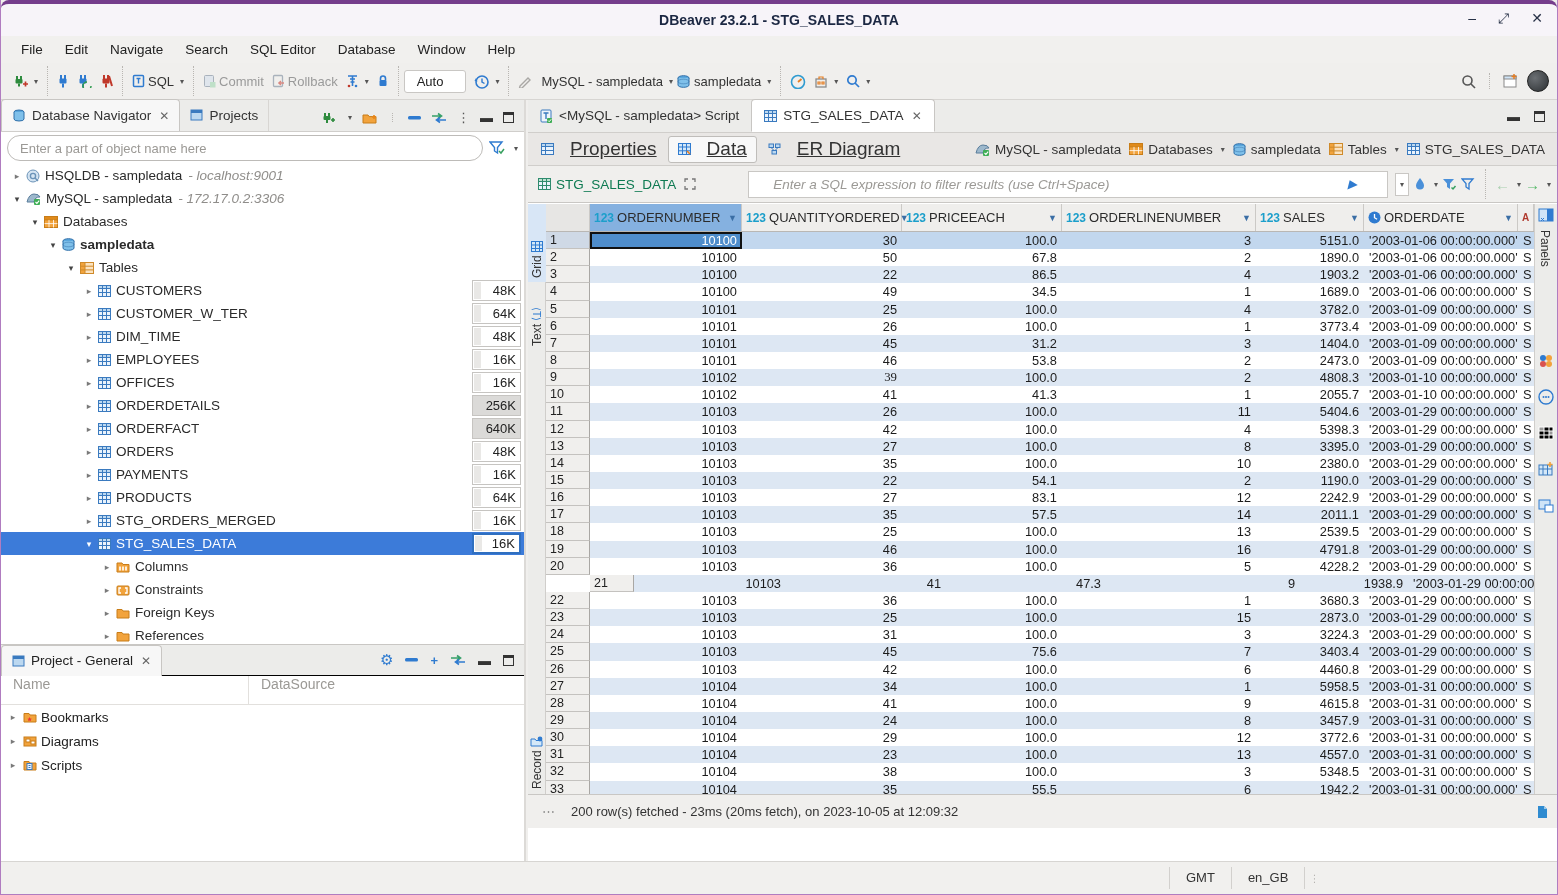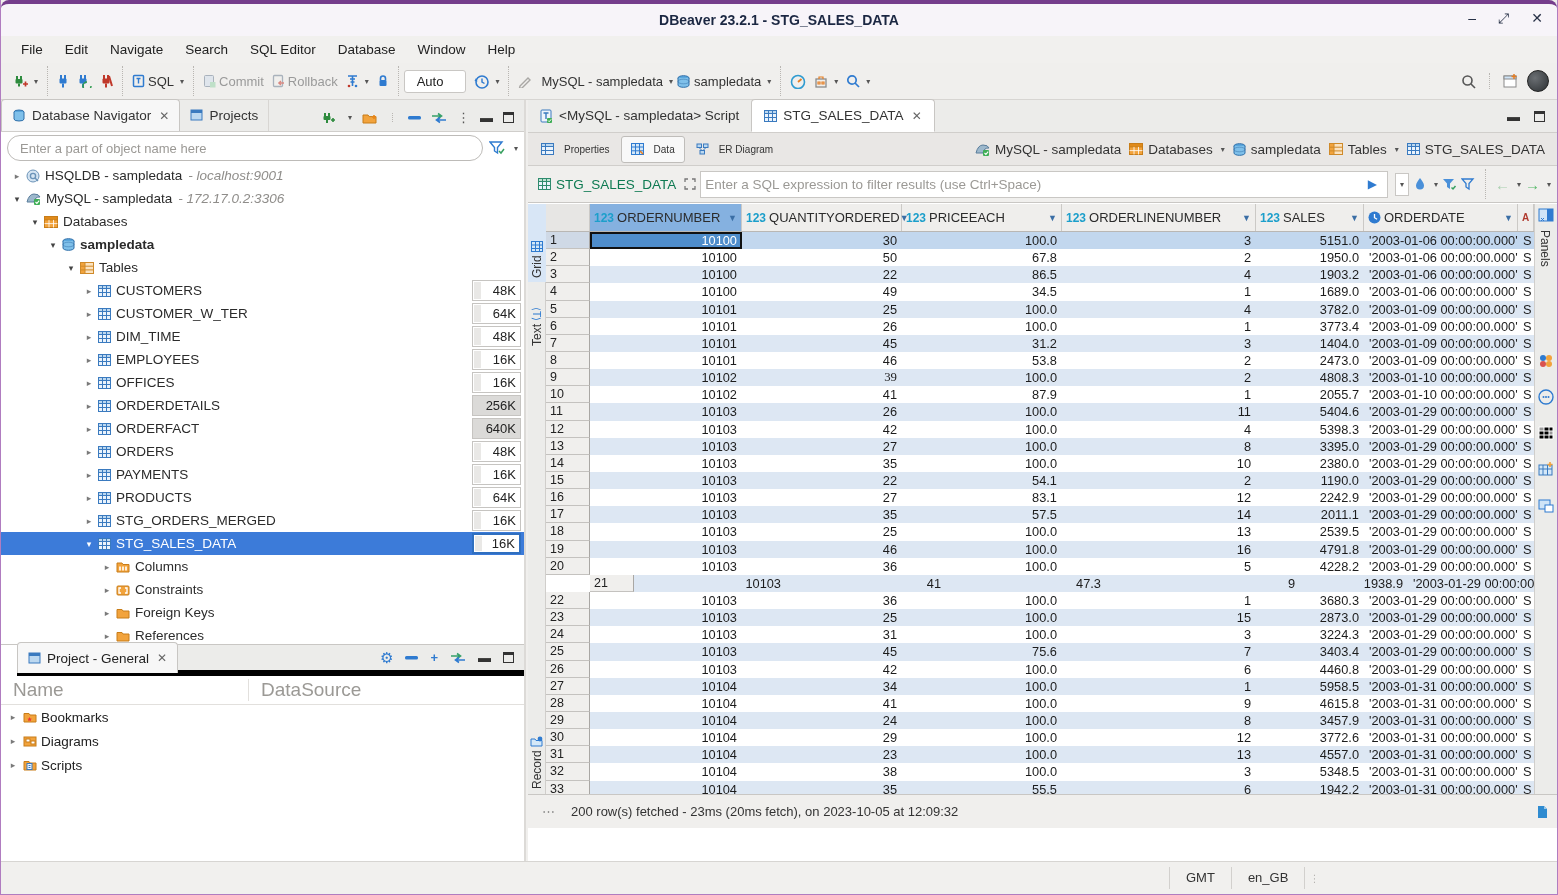--- a/index.html
+++ b/index.html
@@ -61,47 +61,47 @@
   .trow.sel { background:#3c7bd9; color:#fff; }
   .trow.sel .arr { color:#fff; }
   .badge { position:absolute; right:3px; top:1px; bottom:1px; width:49px; background:#fff; border:1px solid #c6c4c1;
            display:flex; align-items:center; justify-content:flex-end; padding-right:4px; font-size:13px; color:#222; }
   .badge .bar { position:absolute; left:1px; top:1px; bottom:1px; width:7px; background:#e9e8e6; }
   .badge.gray { background:#dbdad8; }
   .badge.selb { border:2px solid #2f6fc0; }
 
   
   .projpanel { position:absolute; left:0; bottom:0; width:100%; height:217px; background:#fff; border-top:1px solid #c9c7c4; }
-  .projhead { height:31px; background:#ececea; border-bottom:6px solid #000000; display:flex; align-items:center;margin-left:16px; }
+  .projhead { height:31px; background:#ececea; border-bottom:1px solid #000000; display:flex; align-items:center; }
   .projtab { display:flex; align-items:center; gap:6px; background:#f7f7f7; border:1px solid #c8c6c3; border-bottom:none;
              border-radius:4px 4px 0 0; padding:6px 10px; height:31px; font-size:13.5px; }
   .projicons { margin-left:auto; display:flex; gap:12px; align-items:center; padding-right:10px; }
-  .projcols { height:29px; border-bottom:1px solid #e2e0dd; display:flex; color:#9b9995; font-size:19px; align-items:center; }
+  .projcols { height:29px; border-bottom:1px solid #e2e0dd; display:flex; color:#9b9995; font-size:14px; }
   .projcols .c1 { width:248px; padding-left:12px; border-right:1px solid #e2e0dd; }
   .projcols .c2 { padding-left:12px; }
   .prow { height:24px; display:flex; align-items:center; font-size:13.5px; padding-left:6px; gap:4px; }
   .prow .arr { width:12px; font-size:9px; color:#7a7a7a; text-align:center; }
 
   
   .editor { position:absolute; left:527px; top:100px; right:0; bottom:33px; background:#fff; }
   .edtabs { height:33px; background:#ececea; border-bottom:1px solid #d0cecb; display:flex; align-items:flex-end; }
   .edtab { display:flex; align-items:center; gap:6px; padding:7px 12px; height:33px; font-size:13.5px; color:#333; }
   .edtab.active { background:#fff; border:1px solid #c8c6c3; border-bottom:1px solid #fff; border-radius:4px 4px 0 0; }
   .edtabs .spacer { flex:1; }
   .edwin { display:flex; gap:14px; padding:0 12px 8px 0; color:#333; }
 
   .subrow { height:33px; background:#e9e7e5; border-bottom:1px solid #d0cecb; display:flex; align-items:center; padding-left:4px; }
-  .subtab { display:flex; align-items:center; gap:10px; padding:5px 9px; font-size:10px; color:#333; height:27px; }
+  .subtab { display:flex; align-items:center; gap:16px; padding:5px 9px; font-size:19px; color:#333; height:27px;text-decoration:underline; }
   .subtab.active { background:#f8f8f8; border:1px solid #bfbdba; border-radius:3px; }
   .breadcrumb { margin-left:auto; display:flex; align-items:center; gap:4px; padding-right:10px; font-size:13.5px; color:#333; }
   .bc-item { display:flex; align-items:center; gap:5px; padding:2px 2px; }
 
   .filterrow { height:37px; background:#f0efed; border-bottom:1px solid #c9c7c4; display:flex; align-items:center; padding:0 6px; gap:4px; }
   .ftable { display:flex; align-items:center; gap:5px; color:#0e7a52; font-size:13.5px; padding:0 4px; }
-  .finput { flex:1; height:27px; background:#fff; border:1px solid #c9c7c4; display:flex; align-items:center; padding:0 4px; color:#9b9995; font-size:13.5px; position:relative; }
+  .finput { flex:1; height:27px; background:#fff; border:1px solid #c9c7c4; display:flex; align-items:center; padding:0 24px; color:#9b9995; font-style:italic; font-size:13.5px; position:relative;margin-left:48px; }
   .fplay { color:#2f7bd0; font-size:12px; padding:0 6px; }
   .arrow-green { color:#57b96a; font-size:15px; }
   .arrow-pale { color:#a9cfae; font-size:15px; }
 
   
   .gridwrap { position:absolute; top:104px; bottom:66px; left:0; right:0; display:flex; }
   .lstrip { width:18px; background:#ececea; border-right:1px solid #d0cecb; position:relative; }
   .vtab { position:absolute; left:0; width:18px; writing-mode:vertical-rl; transform:rotate(180deg);
           font-size:12px; color:#333; display:flex; align-items:center; padding:4px 1px; gap:3px; }
   .vtab.active { background:#d8e6f6; }
@@ -987,21 +987,21 @@
           <div class="gc num" style="width:108px;">5151.0</div>
           <div class="gc" style="width:154px;">'2003-01-06 00:00:00.000'</div>
           <div class="gc" style="width:16px;">S</div>
         </div>
         <div class="grow">
           <div class="gc rnum" style="width:44px;">2</div>
           <div class="gc num" style="width:152px;">10100</div>
           <div class="gc num" style="width:160px;">50</div>
           <div class="gc num" style="width:160px;">67.8</div>
           <div class="gc num" style="width:194px;">2</div>
-          <div class="gc num" style="width:108px;">1950.0</div>
+          <div class="gc num" style="width:108px;">1890.0</div>
           <div class="gc" style="width:154px;">'2003-01-06 00:00:00.000'</div>
           <div class="gc" style="width:16px;">S</div>
         </div>
         <div class="grow odd">
           <div class="gc rnum" style="width:44px;">3</div>
           <div class="gc num" style="width:152px;">10100</div>
           <div class="gc num" style="width:160px;">22</div>
           <div class="gc num" style="width:160px;">86.5</div>
           <div class="gc num" style="width:194px;">4</div>
           <div class="gc num" style="width:108px;">1903.2</div>
@@ -1065,21 +1065,21 @@
           <div class="gc num" style="width:160px;">100.0</div>
           <div class="gc num" style="width:194px;">2</div>
           <div class="gc num" style="width:108px;">4808.3</div>
           <div class="gc" style="width:154px;">'2003-01-10 00:00:00.000'</div>
           <div class="gc" style="width:16px;">S</div>
         </div>
         <div class="grow">
           <div class="gc rnum" style="width:44px;">10</div>
           <div class="gc num" style="width:152px;">10102</div>
           <div class="gc num" style="width:160px;">41</div>
-          <div class="gc num" style="width:160px;">87.9</div>
+          <div class="gc num" style="width:160px;">41.3</div>
           <div class="gc num" style="width:194px;">1</div>
           <div class="gc num" style="width:108px;">2055.7</div>
           <div class="gc" style="width:154px;">'2003-01-10 00:00:00.000'</div>
           <div class="gc" style="width:16px;">S</div>
         </div>
         <div class="grow odd">
           <div class="gc rnum" style="width:44px;">11</div>
           <div class="gc num" style="width:152px;">10103</div>
           <div class="gc num" style="width:160px;">26</div>
           <div class="gc num" style="width:160px;">100.0</div>

